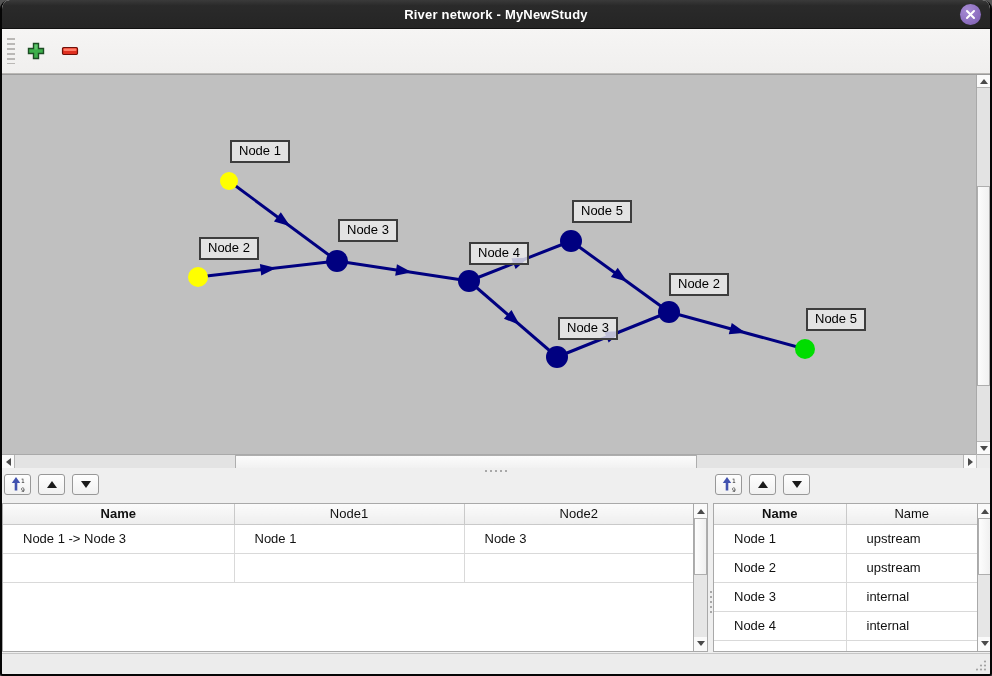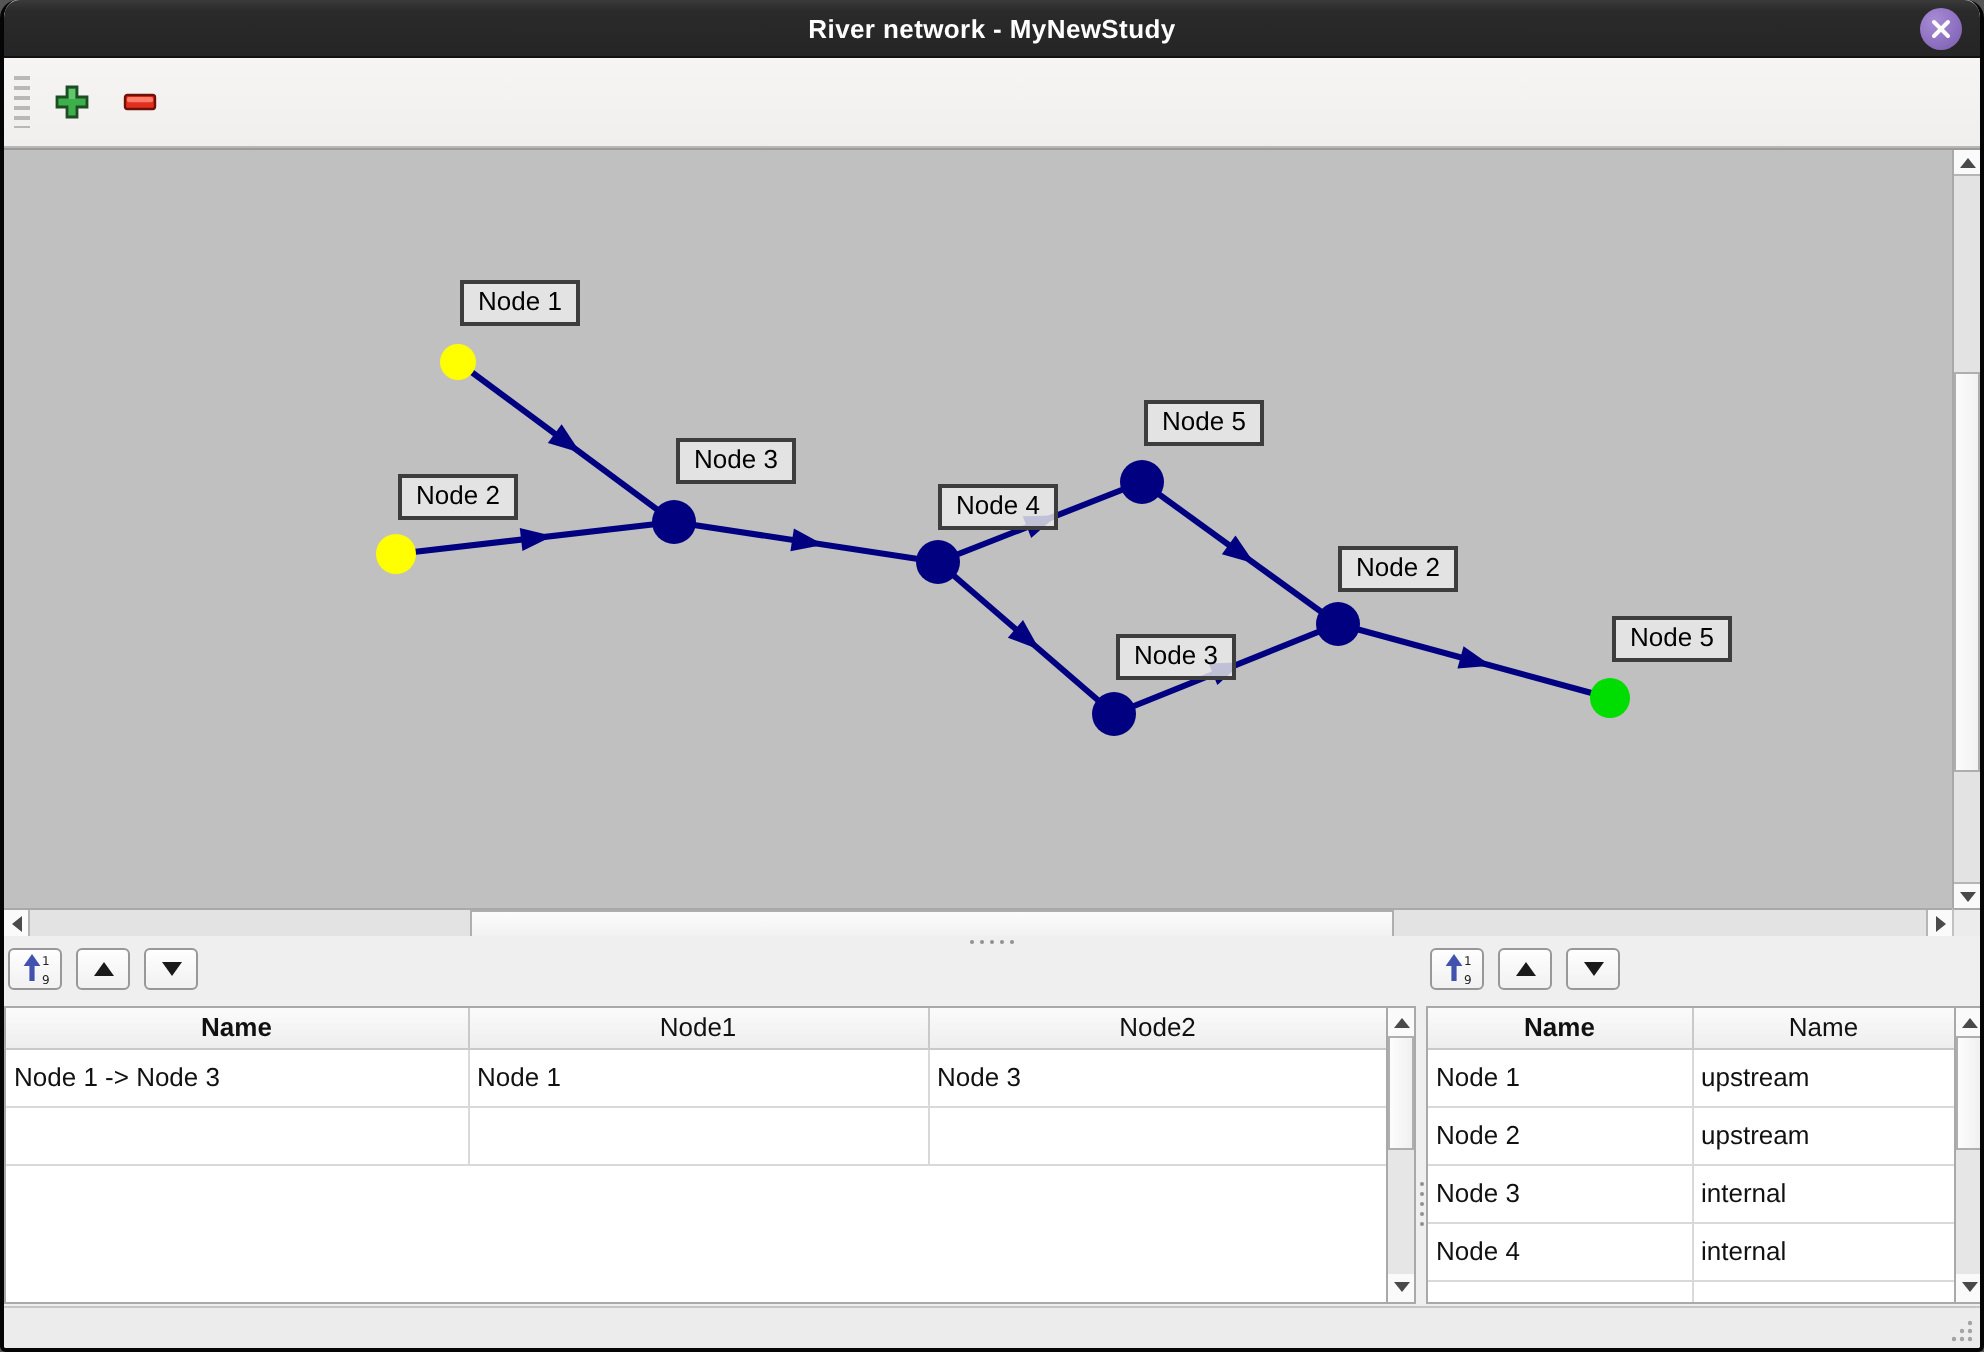--- a/index.html
+++ b/index.html
@@ -75,21 +75,21 @@
   .small-btn .tri-up   { border-bottom-color:#1a1a1a; border-left-width:5px; border-right-width:5px; border-bottom-width:7px; }
   .small-btn .tri-down { border-top-color:#1a1a1a; border-left-width:5px; border-right-width:5px; border-top-width:7px; }
 
   .tablebox { position:absolute; top:29px; height:149px; background:#ffffff; border:1px solid #a9a9a9; overflow:hidden; }
   .panel.left  .tablebox { left:0; width:692px; }
   .panel.right .tablebox { left:0; width:265px; }
   table.grid { border-collapse:collapse; table-layout:fixed; width:100%; }
   table.grid th { height:20px; font-weight:normal; font-size:13px; text-align:center;
                   background:linear-gradient(#fbfbfb,#eeeeee); border:1px solid #c9c9c9; border-top:none; }
   table.grid th:first-child { border-left:none;font-weight:bold; } table.grid th:last-child { border-right:none;text-align:center; }
-  table.grid td { height:29px; font-size:13px; padding:0 0 0 4px; border:1px solid #d9d9d9; background:#fff; }
+  table.grid td { height:29px; font-size:13px; padding:0 0 0 20px; border:1px solid #d9d9d9; background:#fff; }
   table.grid td:first-child { border-left:none; } table.grid td:last-child { border-right:none; }
 
   .tscroll { position:absolute; top:29px; width:15px; height:149px; background:#fafafa; border:1px solid #a9a9a9; }
   .panel.left  .tscroll { left:691px; }
   .panel.right .tscroll { left:264px; }
   .tscroll .sb-btn { left:0; width:13px; height:13px; position:absolute; background:#fafafa; }
   .tscroll .sb-up { top:1px; } .tscroll .sb-down { bottom:1px; }
   .tscroll .sb-handle { left:0; width:13px; top:14px; height:57px; background:linear-gradient(to right,#fdfdfd,#f0f0f0); }
   .tscroll .trough { position:absolute; left:0; width:13px; top:71px; height:63px; background:#e6e6e6; }
 

